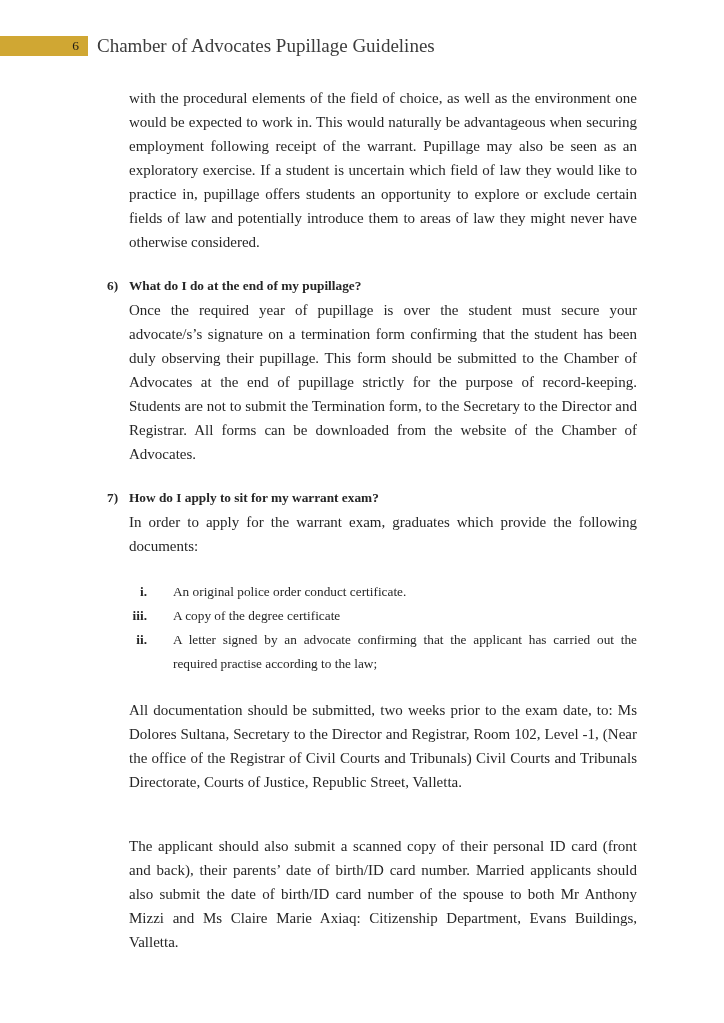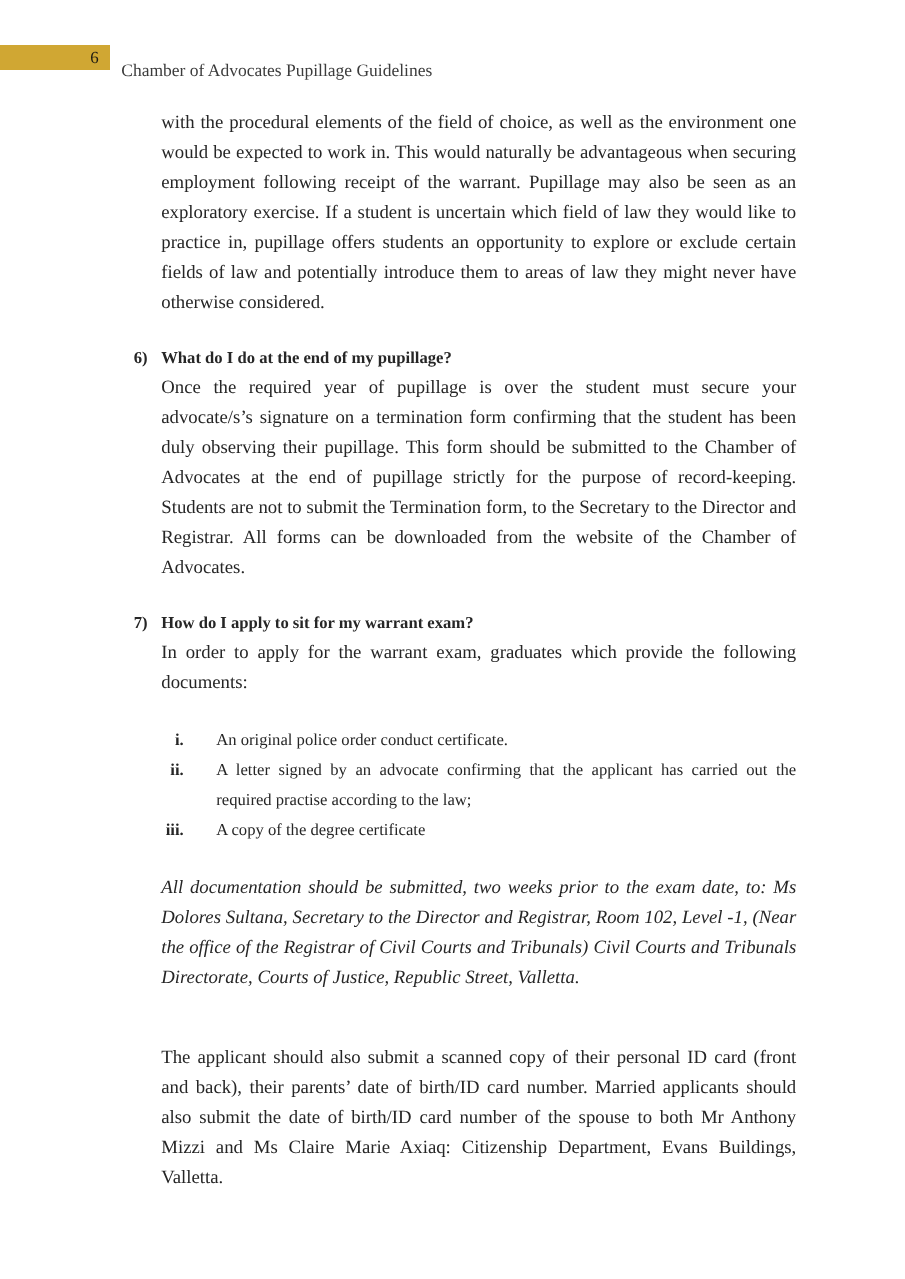--- a/index.html
+++ b/index.html
@@ -20,23 +20,23 @@
     text-align: right;
   }
   .page-num {
     display: inline-block;
     padding-right: 9px;
     line-height: 20px;
     font-size: 13.5px;
     color: #1e1b12;
   }
   .header-title {
-    position: absolute; left: 97px; top: 12px;
+    position: absolute; left: 97px; top: 0;
     line-height: 20px;
-    font-size: 14px;
+    font-size: 19px;
     color: #3c3c3c;
     white-space: nowrap;
   }
   
   .doc-main {
     position: absolute;
     left: 129px; top: 86px;
     width: 508px;
   }
   .para {
@@ -73,21 +73,21 @@
   .roman-marker {
     flex: 0 0 18px;
     text-align: right;
     font-weight: bold;
   }
   .roman-text {
     padding-left: 26px;
     text-align: justify;
     flex: 1 1 auto;
   }
-  .closing-1 { margin-bottom: 17px; font-style: italic; }
+  .closing-1 { margin-bottom: 17px; }
   .closing-2 { margin-bottom: 0; margin-top: 40px; }
 </style>
 </head>
 <body>
 
 <header class="page-header">
   <div class="page-num-bar">
     <span class="page-num">6</span>
   </div>
   <span class="header-title">Chamber of Advocates Pupillage Guidelines</span>
@@ -111,26 +111,26 @@
       <span>How do I apply to sit for my warrant exam?</span>
     </div>
     <p class="para qa-body qa-intro-line">In order to apply for the warrant exam, graduates which provide the following documents:</p>
 
     <ol class="roman-list">
       <li class="roman-item">
         <span class="roman-marker">i.</span>
         <span class="roman-text">An original police order conduct certificate.</span>
       </li>
       <li class="roman-item">
+        <span class="roman-marker">iii.</span>
+        <span class="roman-text">A copy of the degree certificate</span>
+      </li>
+      <li class="roman-item">
         <span class="roman-marker">ii.</span>
         <span class="roman-text">A letter signed by an advocate confirming that the applicant has carried out the required practise according to the law;</span>
-      </li>
-      <li class="roman-item">
-        <span class="roman-marker">iii.</span>
-        <span class="roman-text">A copy of the degree certificate</span>
       </li>
     </ol>
 
     <p class="para closing-1">All documentation should be submitted, two weeks prior to the exam date, to: Ms Dolores Sultana, Secretary to the Director and Registrar, Room 102, Level -1, (Near the office of the Registrar of Civil Courts and Tribunals) Civil Courts and Tribunals Directorate, Courts of Justice, Republic Street, Valletta.</p>
     <p class="para closing-2">The applicant should also submit a scanned copy of their personal ID card (front and back), their parents’ date of birth/ID card number. Married applicants should also submit the date of birth/ID card number of the spouse to both Mr Anthony Mizzi and Ms Claire Marie Axiaq: Citizenship Department, Evans Buildings, Valletta.</p>
   </section>
 
 </main>
 
 </body></html>

